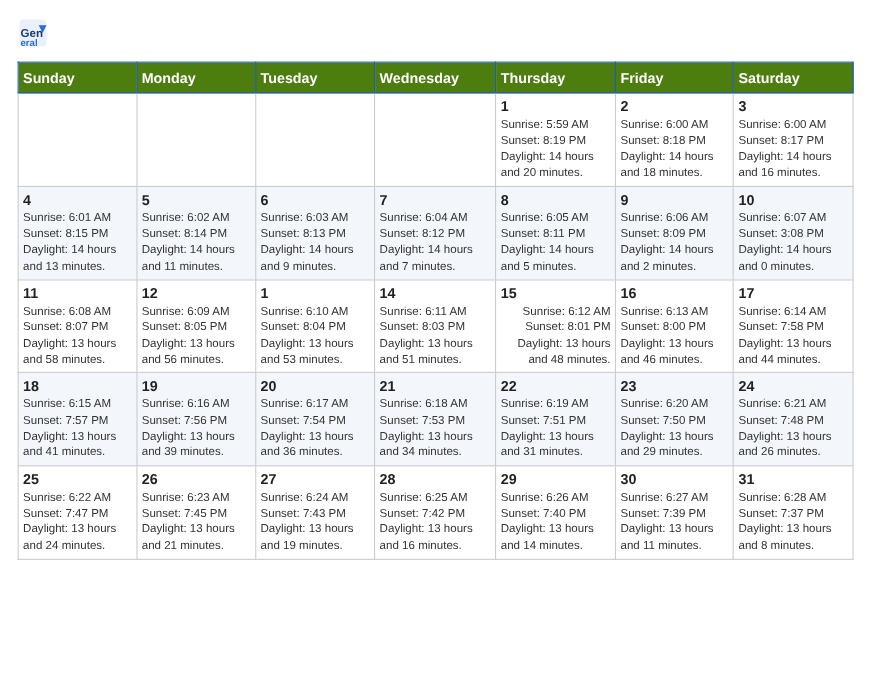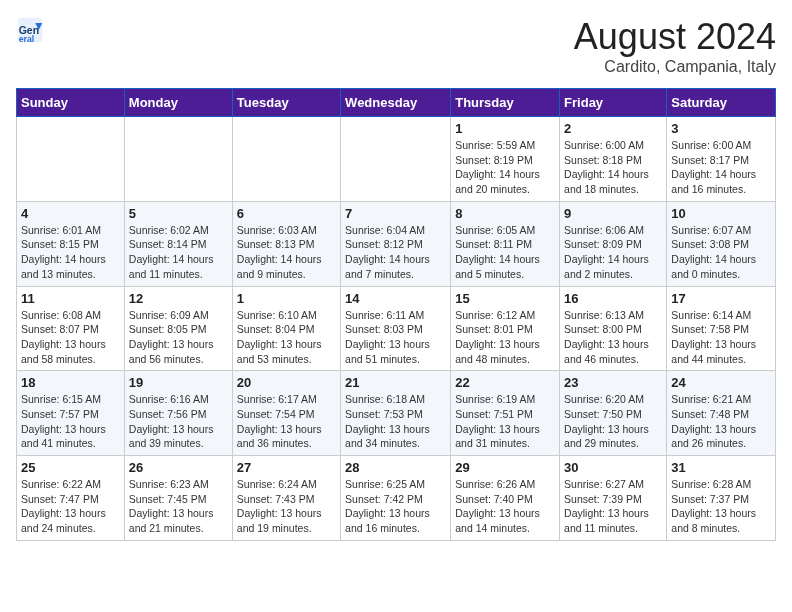--- a/index.html
+++ b/index.html
@@ -37,21 +37,21 @@
     .subtitle {
       font-size: 16px;
       color: #444;
     }
     .calendar-table {
       width: 100%;
       border-collapse: collapse;
       font-size: 11px;
     }
     .calendar-table thead tr th {
-      background: #4c1d95;
+      background: #4d7c0f;
       color: #fff;
       padding: 6px 4px;
       text-align: left;
       font-size: 13px;
       font-weight: bold;
       border: 1px solid #1a5cc0;
     }
     .calendar-table tbody tr td {
       vertical-align: top;
       border: 1px solid #ccc;
@@ -86,24 +86,20 @@
 
 <div class="header-area">
   <div class="logo">
     <svg class="logo-icon" viewBox="0 0 32 32">
       <rect x="2" y="2" width="28" height="28" rx="4" fill="#e8f0fb"></rect>
       <text x="3" y="20" font-size="12" font-weight="bold" fill="#1a3c6e">Gen</text>
       <text x="3" y="30" font-size="10" font-weight="bold" fill="#2a6dd9">eral</text>
       <polygon points="22,8 30,8 26,16" fill="#2a6dd9"></polygon>
     </svg>
   </div>
-  <div class="title-area">
-    <div class="main-title">August 2024</div>
-    <div class="subtitle">Cardito, Campania, Italy</div>
-  </div>
 </div>
 
 <table class="calendar-table">
   <thead>
     <tr>
     <th>Sunday</th>
         <th>Monday</th>
         <th>Tuesday</th>
         <th>Wednesday</th>
         <th>Thursday</th>
@@ -200,21 +196,21 @@
 Daylight: 13 hours and 53 minutes.</div>
         </td>
         <td>
           <span class="day-number">14</span>
           <div class="day-info" style="white-space: pre-line;">Sunrise: 6:11 AM
 Sunset: 8:03 PM
 Daylight: 13 hours and 51 minutes.</div>
         </td>
         <td>
           <span class="day-number">15</span>
-          <div class="day-info" style="white-space: pre-line;">Sunrise: 6:12 AM
+          <div class="day-info" style="white-space: pre-line; text-align: right;">Sunrise: 6:12 AM
 Sunset: 8:01 PM
 Daylight: 13 hours and 48 minutes.</div>
         </td>
         <td>
           <span class="day-number">16</span>
           <div class="day-info" style="white-space: pre-line;">Sunrise: 6:13 AM
 Sunset: 8:00 PM
 Daylight: 13 hours and 46 minutes.</div>
         </td>
         <td>

